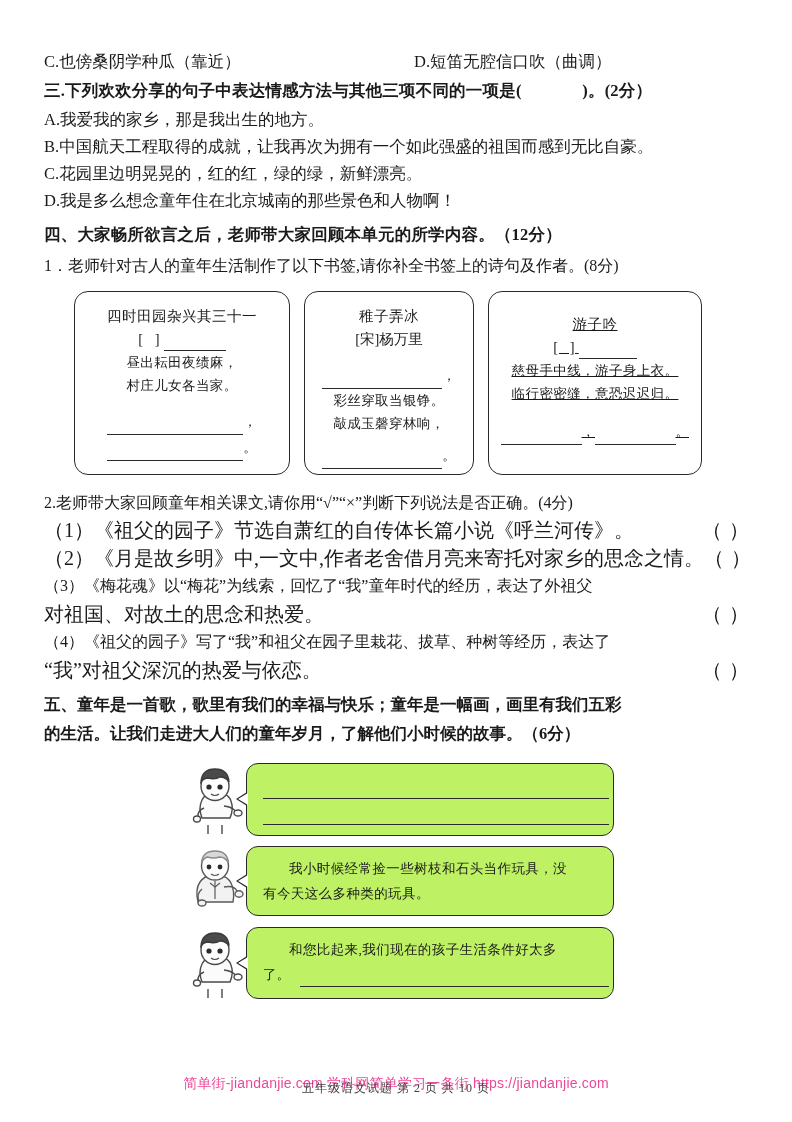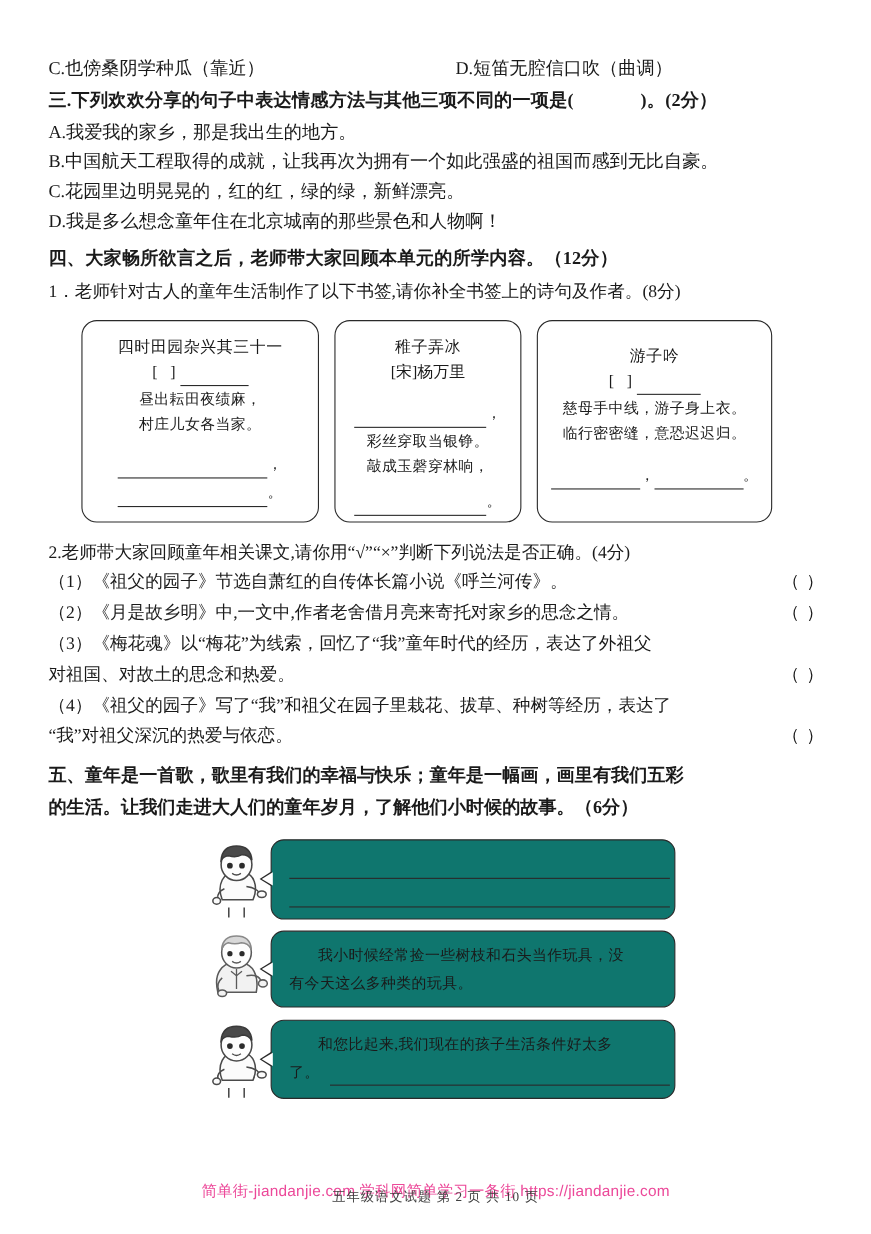--- a/index.html
+++ b/index.html
@@ -65,21 +65,21 @@
     border: 1.3px solid #2a2a2a;
     border-radius: 14px;
     box-sizing: border-box;
     height: 184px;
     padding: 14px 12px 10px 12px;
     font-family: "Liberation Serif", "DejaVu Serif", serif;
     position: relative;
   }
   .card.c1 { width: 216px; }
   .card.c2 { width: 170px; }
-  .card.c3 { width: 214px; }
+  .card.c3 { width: 214px; text-decoration: underline; }
 
   .card .title {
     text-align: center;
     font-size: 14.5px;
     line-height: 21px;
     letter-spacing: .5px;
   }
   .card .author-row {
     text-align: center;
     font-size: 14.5px;
@@ -103,21 +103,21 @@
     font-size: 13.5px;
     line-height: 26px;
     display: flex;
     align-items: flex-end;
     justify-content: center;
   }
   .blank-row .ul { border-bottom: 1px solid #2a2a2a; height: 16px; }
 
   
   .judge-line {
-    font-size: 16px;
+    font-size: 20px;
     line-height: 28px;
     display: flex;
     white-space: nowrap;
   }
   .judge-line .txt { }
   .judge-line .brackets {
     margin-left: auto;
     letter-spacing: 1px;
   }
   .wrap-line {
@@ -150,21 +150,21 @@
     height: 74px;
     flex: 0 0 62px;
     position: relative;
   }
   .bubble {
     position: relative;
     border: 1.3px solid #2a2a2a;
     border-radius: 12px;
     box-sizing: border-box;
     width: 368px;
-    background: #0f766e;
+    background: #bef264;
     padding: 9px 4px 9px 16px;
   }
   .bubble.b1 { height: 73px; }
   .bubble.b2 { height: 70px; }
   .bubble.b3 { height: 72px; }
   .bubble::before {
     content: "";
     position: absolute;
     left: -11px;
     top: 50%;

